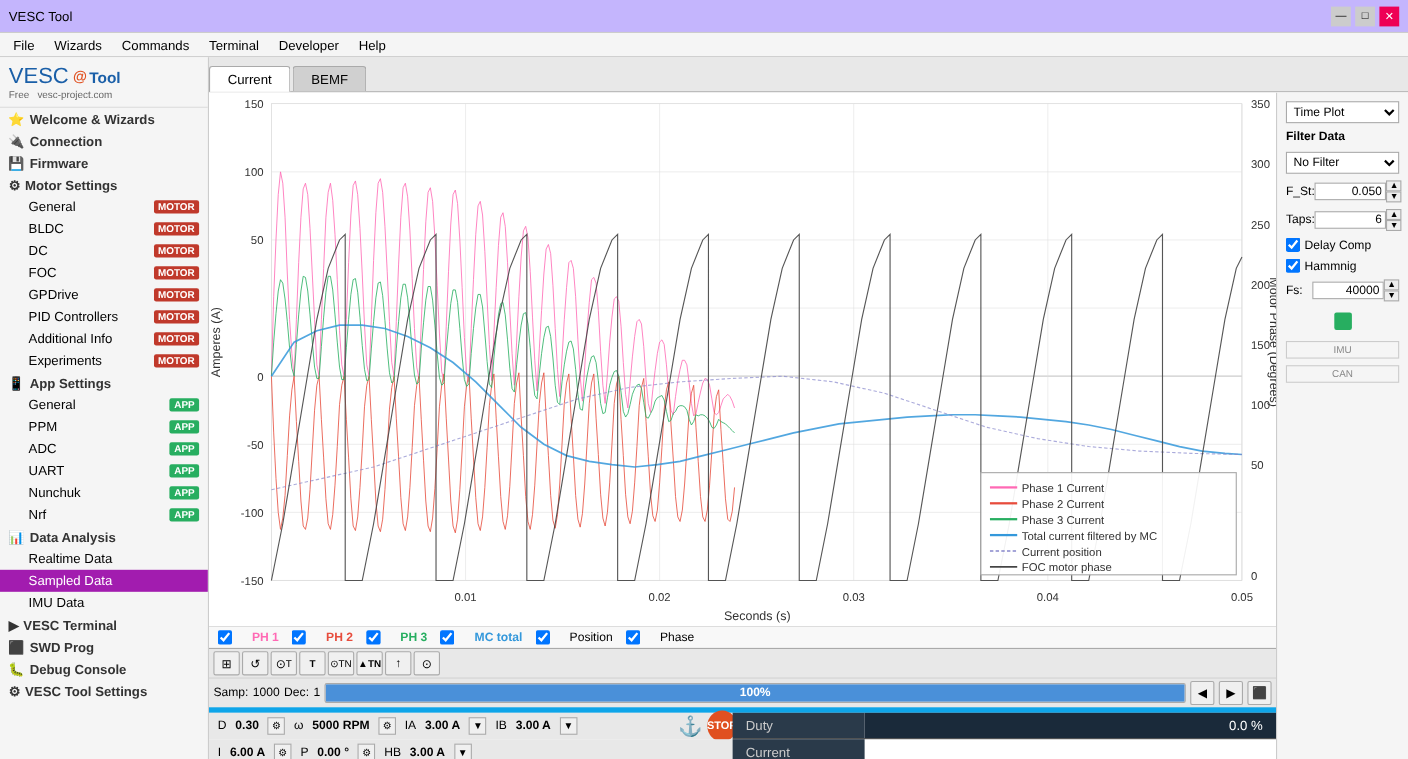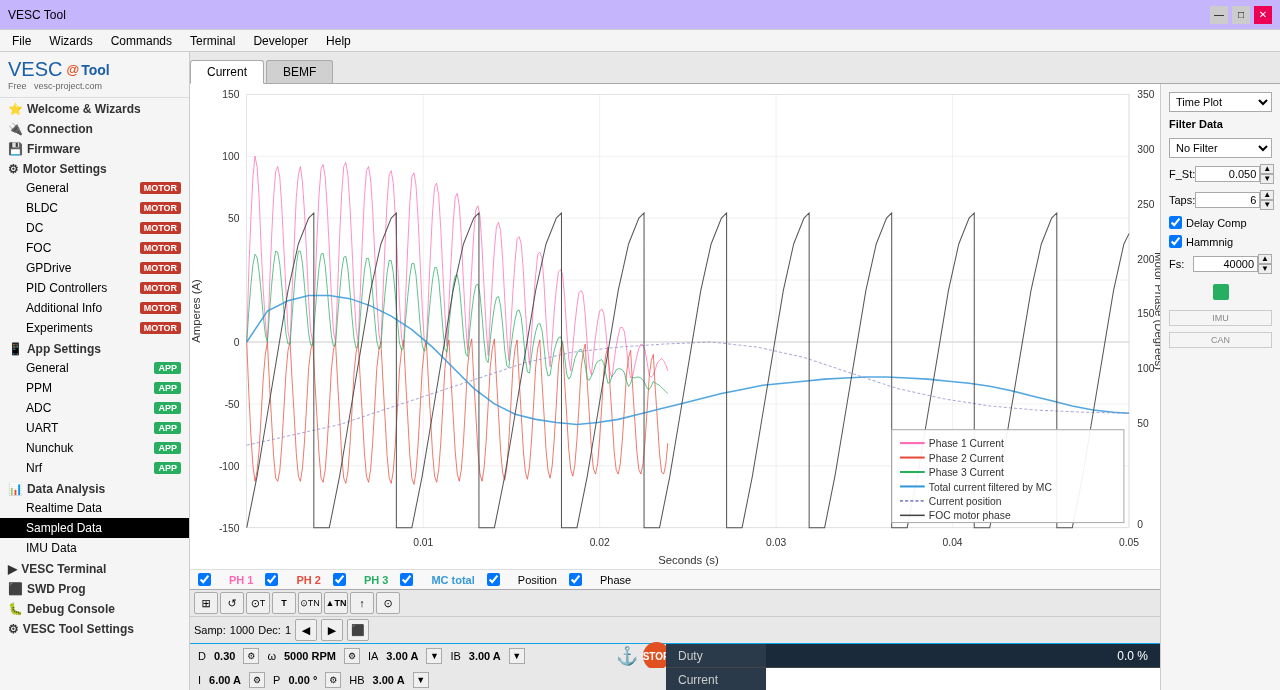--- a/index.html
+++ b/index.html
@@ -17,21 +17,21 @@
 
     
     #main-container { display: flex; height: calc(690px - 30px - 22px); }
 
     
     #sidebar { width: 190px; background: #f5f5f5; border-right: 1px solid #ccc; overflow-y: auto; flex-shrink: 0; }
     
     
     #logo-area { padding: 6px 8px; border-bottom: 1px solid #ddd; }
     .sidebar-item { display: flex; align-items: center; padding: 3px 8px; cursor: pointer; font-size: 12px; gap: 4px; }
-    .sidebar-item.active { background: #000000; color: white; }
+    .sidebar-item.active { background: #a21caf; color: white; }
     .sidebar-badge { font-size: 9px; padding: 1px 4px; border-radius: 2px; margin-left: auto; font-weight: bold; }
     .badge-motor { background: #c0392b; color: white; }
     .badge-app { background: #27ae60; color: white; }
     .sidebar-header { padding: 4px 8px 2px; font-weight: bold; font-size: 12px; color: #333; display: flex; align-items: center; gap: 4px; cursor: pointer; }
 
     
     #right-panel { flex: 1; display: flex; flex-direction: column; overflow: hidden; }
 
     
     #tab-bar { display: flex; align-items: flex-end; background: #e8e8e8; border-bottom: 1px solid #aaa; padding-top: 4px; height: 32px; }
@@ -58,29 +58,29 @@
     .filter-select { width: 100%; font-size: 11px; padding: 2px; border: 1px solid #aaa; background: white; }
     .filter-row { display: flex; align-items: center; justify-content: space-between; }
     .filter-input { width: 65px; font-size: 11px; padding: 1px 3px; border: 1px solid #aaa; text-align: right; }
     .filter-spinner { display: flex; flex-direction: column; }
     .spin-btn { width: 14px; height: 10px; border: 1px solid #aaa; background: #eee; font-size: 8px; cursor: pointer; display: flex; align-items: center; justify-content: center; line-height: 1; }
     .filter-checkbox { display: flex; align-items: center; gap: 4px; cursor: pointer; }
     
     
     #full-bottom { border-top: 1px solid #aaa; }
     #toolbar-row { background: #e8e8e8; display: flex; align-items: center; gap: 2px; padding: 2px 4px; border-bottom: 1px solid #ccc; }
-    #sample-row { background: #e8e8e8; display: flex; align-items: center; gap: 4px; padding: 2px 4px; border-bottom: 1px solid #0ea5e9; }
+    #sample-row { background: #e8e8e8; display: flex; align-items: center; gap: 4px; padding: 2px 4px; border-bottom: 5px solid #0ea5e9; }
     #info-row1 { display: flex; align-items: stretch; height: 24px; }
     #info-row2 { display: flex; align-items: stretch; height: 24px; }
     
     .info-left { background: #e8e8e8; display: flex; align-items: center; gap: 8px; padding: 0 8px; width: 430px; font-size: 11px; flex-shrink: 0; }
     
     .dc-panel-container { flex: 1; display: flex; flex-direction: column; }
     .dc-row-full { display: flex; height: 24px; border-bottom: 1px solid #444; }
-    .dc-lbl { width: 100px; background: #2a3a4a; color: #ccc; font-size: 12px; display: flex; align-items: center; padding: 0 12px; flex-shrink: 0; }
+    .dc-lbl { width: 120px; background: #2a3a4a; color: #ccc; font-size: 12px; display: flex; align-items: center; padding: 0 12px; flex-shrink: 0; }
     .dc-val { flex: 1; background: #1a2a3a; color: white; font-size: 12px; display: flex; align-items: center; justify-content: flex-end; padding: 0 12px; }
     
     .samp-label { font-size: 11px; white-space: nowrap; }
     .samp-bar-container { flex: 1; position: relative; height: 18px; background: #ddd; border: 1px solid #aaa; border-radius: 2px; overflow: hidden; }
     .samp-bar-fill { height: 100%; background: #4a90d9; display: flex; align-items: center; justify-content: center; color: white; font-size: 11px; font-weight: bold; }
     .samp-btn { width: 22px; height: 22px; border: 1px solid #aaa; background: #f0f0f0; cursor: pointer; font-size: 11px; display: flex; align-items: center; justify-content: center; border-radius: 2px; }
     input::-webkit-outer-spin-button, input::-webkit-inner-spin-button { -webkit-appearance: none; }
   </style>
 </head>
 <body>
@@ -474,20 +474,23 @@
             </button>
             <button class="tool-btn">↑</button>
             <button class="tool-btn">⊙</button>
           </div>
 
           <div id="sample-row">
             <span class="samp-label">Samp:</span>
             <span class="samp-label">1000</span>
             <span class="samp-label">Dec:</span>
             <span class="samp-label">1</span>
+            <div class="samp-bar-container">
+              <div class="samp-bar-fill">100%</div>
+            </div>
             <button class="samp-btn">◀</button>
             <button class="samp-btn">▶</button>
             <button class="samp-btn">⬛</button>
           </div>
 
           <div id="info-row1">
             <div class="info-left">
               <span>D</span>
               <span class="info-value">0.30</span>
               <button style="width:16px;height:16px;border:1px solid #aaa;background:#f0f0f0;font-size:9px;cursor:pointer;">⚙</button>

